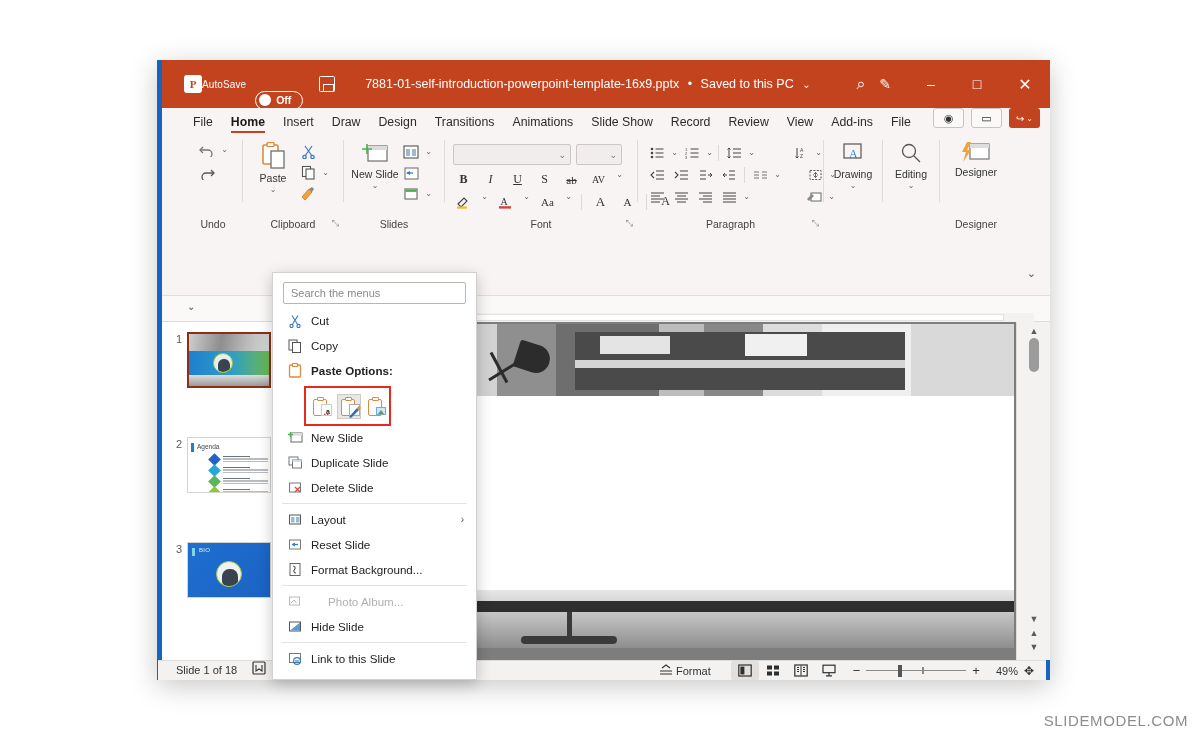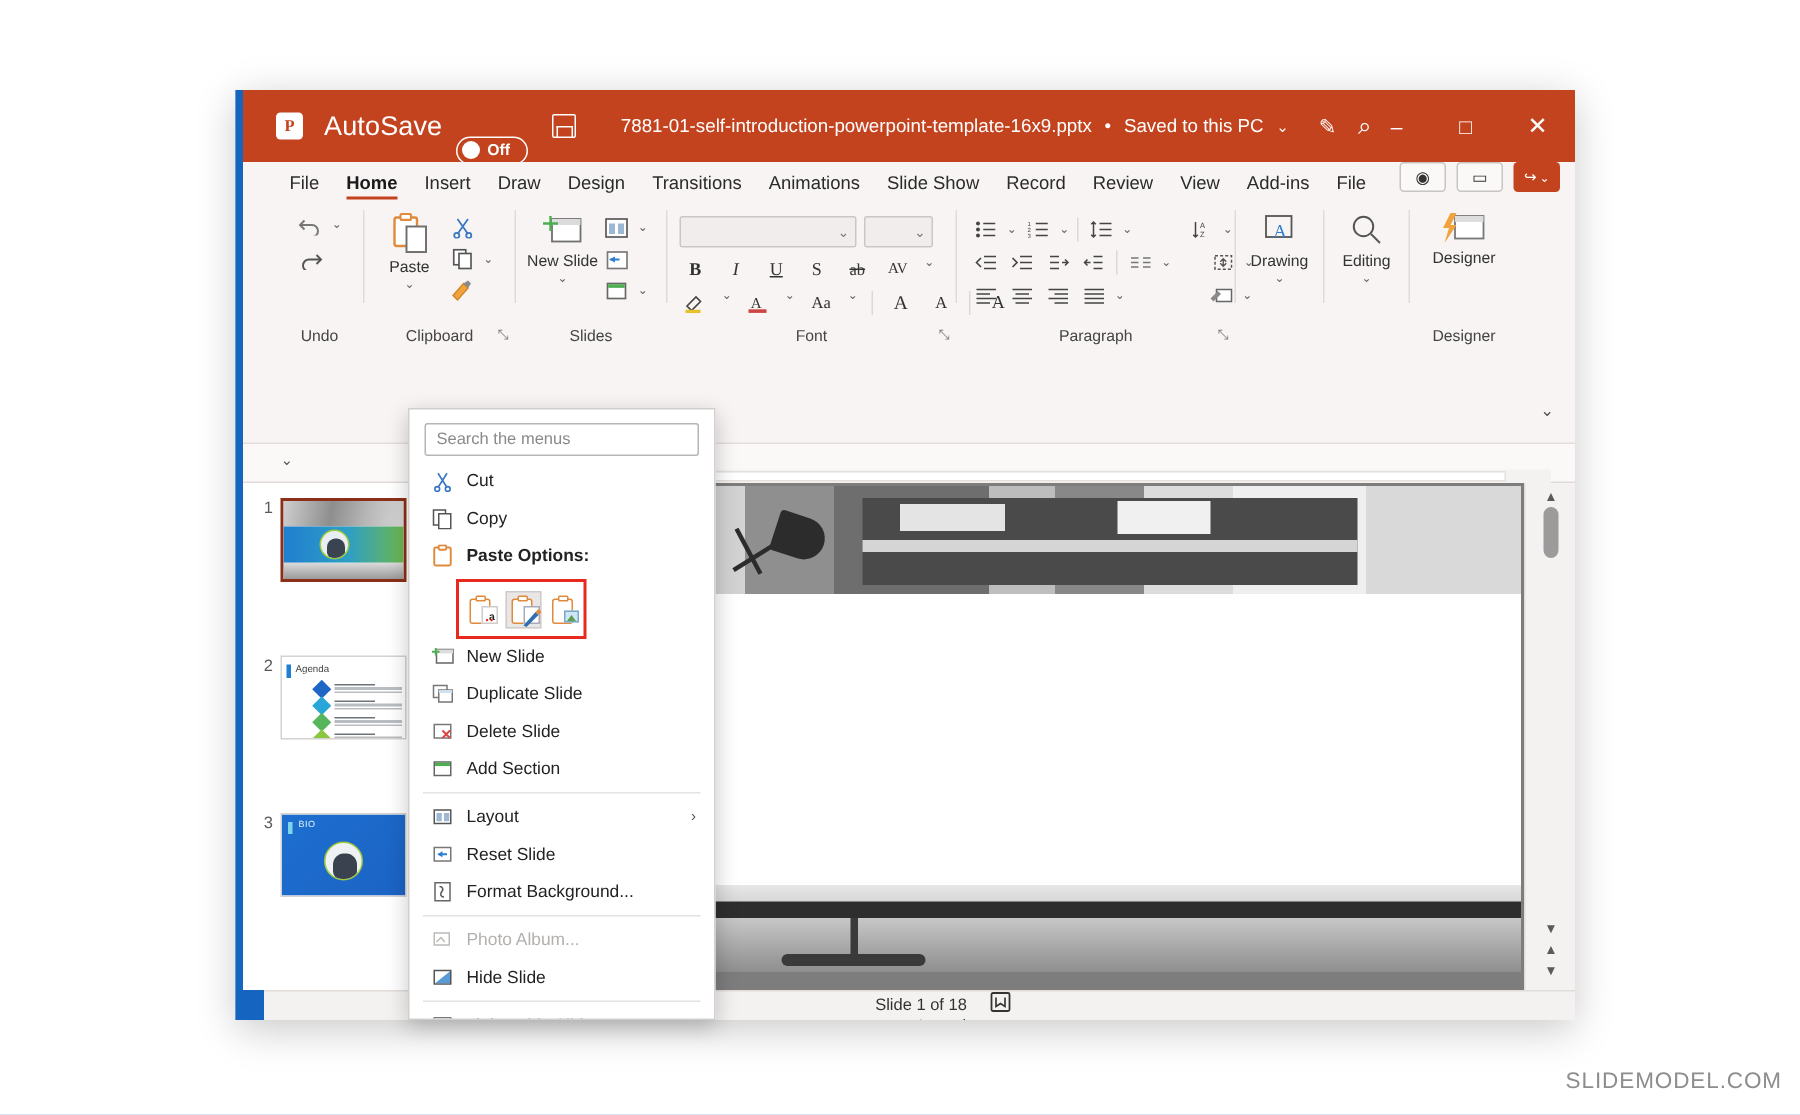--- a/index.html
+++ b/index.html
@@ -25,21 +25,21 @@
   #titlebar {
     position:absolute; left:5px; top:0; width:888px; height:48px;
     background:#c4431f; display:flex; align-items:center; color:#fff;
     font-size:12.5px;
   }
   .ppt-logo {
     width:18px; height:18px; border-radius:3px; background:#fff; color:#c4431f;
     font-size:11px; font-weight:bold; display:flex; align-items:center; justify-content:center;
     margin-left:22px; font-family:"Liberation Serif", serif;
   }
-  .autosave-label { margin-left:14px; font-size:18px; letter-spacing:.1px; }
+  .autosave-label { font-size:10px; letter-spacing:.1px; }
   .toggle {
     margin-left:9px; width:48px; height:19px; border:1.4px solid #fff; border-radius:10px;
     display:flex; align-items:center; position:relative;margin-top:32px;
   }
   .toggle .knob { width:12px; height:12px; border-radius:50%; background:#fff; margin-left:3px; }
   .toggle .tlabel { font-size:10.5px; margin-left:5px; font-weight:600; }
   .save-icon { margin-left:16px; width:16px; height:16px; position:relative; }
   .save-icon::before{
     content:""; position:absolute; inset:0; border:1.4px solid #fff; border-radius:1.5px;
   }
@@ -238,23 +238,23 @@
   #vsb-thumb { position:absolute; left:3px; top:12px; width:10px; height:34px; border-radius:5px; background:#9b9b9b; }
   .vs-bottom { position:absolute; left:9px; bottom:6px; width:16px; text-align:center; color:#5a5a5a; font-size:9px; line-height:14px; }
 
   
   #hsplit { position:absolute; left:112px; top:-9px; width:760px; height:9px; background:#f4f2f1; }
   #hsplit .hsb { position:absolute; left:130px; top:1px; width:600px; height:7px; background:#fff; border:1px solid #e4e0de; }
   #hsplit .upcaret { position:absolute; left:110px; top:-1px; font-size:9px; color:#777; }
 
   
   #statusbar {
-    position:absolute; left:19px; top:600px; width:888px; height:24px;
+    position:absolute; left:1px; top:600px; width:888px; height:24px;
     background:#f4f2f1; border-top:1px solid #e0dcda;
-    display:flex; align-items:center; font-size:11px; color:#333;flex-direction:column;
+    display:flex; align-items:flex-start; font-size:11px; color:#333;
   }
   .sb-left { display:flex; align-items:center; margin-left:18px; gap:14px; }
   .sb-mid { margin-left:38px; }
   .sb-right { margin-left:auto; display:flex; align-items:center; gap:0; padding-right:12px; }
   .sb-ic { width:30px; text-align:center; font-size:13px; color:#3a3a3a; }
   .sb-view { width:28px; height:19px; display:flex; align-items:center; justify-content:center; font-size:13px; color:#2f2f2f; }
   .sb-view.active { background:#e3dfdd; border-radius:2px; }
   .zoom-wrap { display:flex; align-items:center; gap:6px; margin-left:10px; }
   .zoom-track { position:relative; width:100px; height:1.6px; background:#8a8a8a; }
   .zoom-handle { position:absolute; left:32px; top:-5px; width:3.4px; height:12px; background:#555; }
@@ -268,21 +268,21 @@
     font-size:11.6px; color:#222; z-index:40; overflow:hidden;
   }
   #ctxsearch {
     margin:9px 10px 4px 10px; height:22px; border:1px solid #b9b5b3; border-radius:2px;
     display:flex; align-items:center; padding-left:7px; font-size:11px; color:#8a8a8a; background:#fff;
   }
   .mi { height:25px; display:flex; align-items:center; padding-left:10px; position:relative; }
   .mi .mic { width:24px; display:flex; align-items:center; justify-content:center; font-size:12px; color:#444; }
   .mi .mlabel { margin-left:4px; }
   .mi.bold .mlabel { font-weight:bold; }
-  .mi.disabled { color:#b3b0ae; }
+  .mi.disabled { color:#b3b0ae;gap:17px; }
   .mi.disabled .mic { color:#bdbab8; }
   .mi .submark { position:absolute; right:12px; font-size:10px; color:#555; }
   .msep { height:1px; background:#e6e2e0; margin:3px 9px; }
 
   #paste-options-row {
     position:absolute; left:31px; top:113px; width:87px; height:40px;
     border:2px solid #e8291e; display:flex; align-items:center; gap:3px; padding-left:3px; z-index:3;
     background:#fff;
   }
   .pbtn { width:25px; height:25px; display:flex; align-items:center; justify-content:center; position:relative; }
@@ -918,29 +918,20 @@
     <div class="mi">
       <span class="mic">
         <svg width="15" height="14" viewBox="0 0 15 14">
             <rect x="1.5" y="2" width="11" height="9" fill="#fff" stroke="#777" stroke-width="1"></rect>
             <path d="M7 6l5 5M12 6l-5 5" stroke="#d44" stroke-width="1.3"></path>
           </svg>
       </span>
       <span class="mlabel">Delete Slide</span>
     </div>
 
-    <div class="mi">
-      <span class="mic">
-        <svg width="15" height="14" viewBox="0 0 15 14">
-            <rect x="1.5" y="2" width="11" height="9" fill="#fff" stroke="#666" stroke-width="1"></rect>
-            <rect x="2" y="2.5" width="10" height="2.2" fill="#4caf50"></rect>
-          </svg>
-      </span>
-      <span class="mlabel">Add Section</span>
-    </div>
 
     <div class="msep"></div>
 
     <div class="mi">
       <span class="mic">
         <svg width="15" height="14" viewBox="0 0 15 14">
             <rect x="1.5" y="2" width="11" height="9" fill="#fff" stroke="#555" stroke-width="1"></rect>
             <rect x="3" y="4" width="3.5" height="5.5" fill="#9db8d2"></rect>
             <rect x="8" y="4" width="3.5" height="5.5" fill="#9db8d2"></rect>
           </svg>

